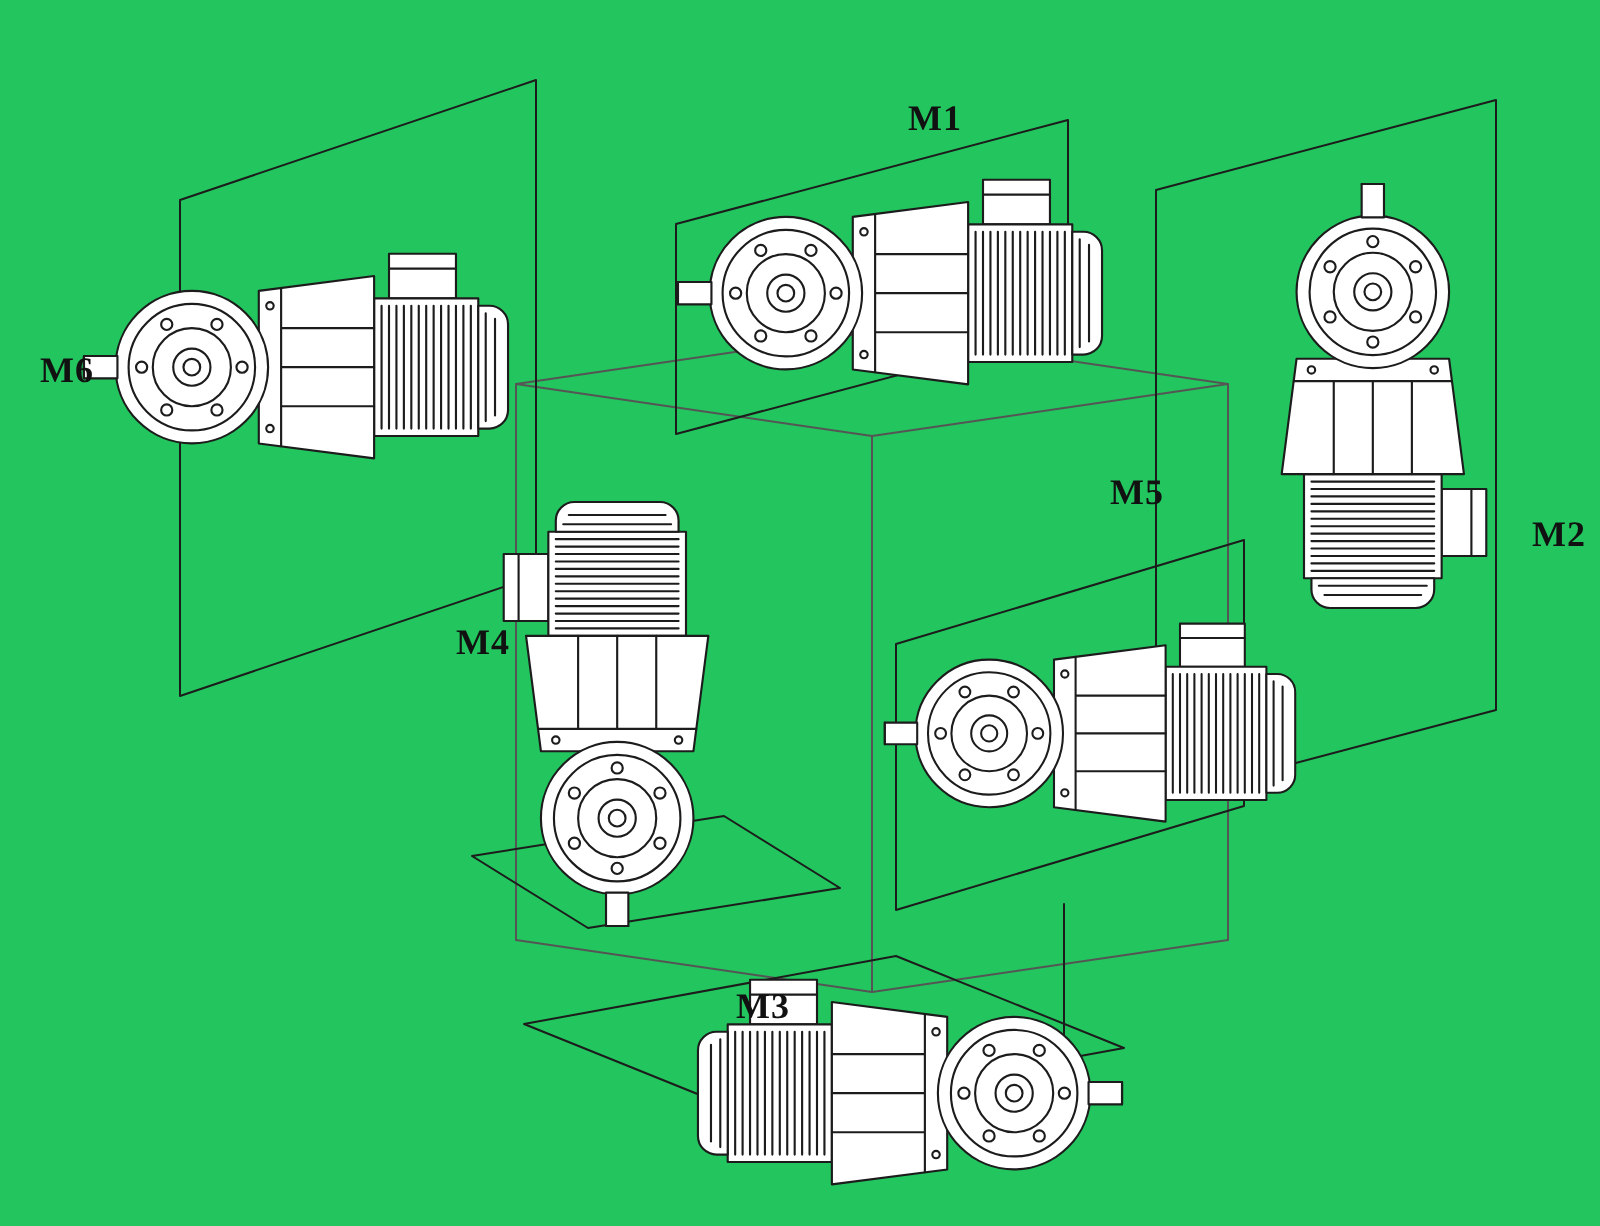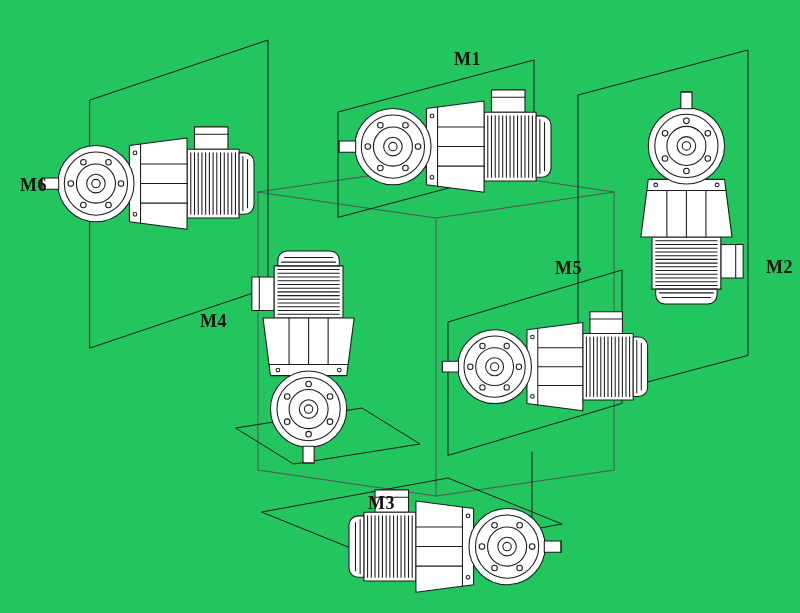--- a/index.html
+++ b/index.html
@@ -90,17 +90,17 @@
 
       <use href="#gearmotor" transform="translate(250,450) rotate(-90) scale(0.93)"></use>
 
       <use href="#gearmotor" transform="translate(548,488) scale(-0.93,0.93)"></use>
     </g>
   </svg>
 
   <div class="lbl" style="left:454px;top:50px">M1</div>
   <div class="lbl" style="left:766px;top:258px">M2</div>
   <div class="lbl" style="left:368px;top:494px">M3</div>
-  <div class="lbl" style="left:200px;top:312px">M4</div>
-  <div class="lbl" style="left:555px;top:259px">M5</div>
+  <div class="lbl" style="left:228px;top:312px">M4</div>
+  <div class="lbl" style="left:555px;top:237px">M5</div>
   <div class="lbl" style="left:20px;top:176px">M6</div>
 
 </div>
 
 </body></html>

